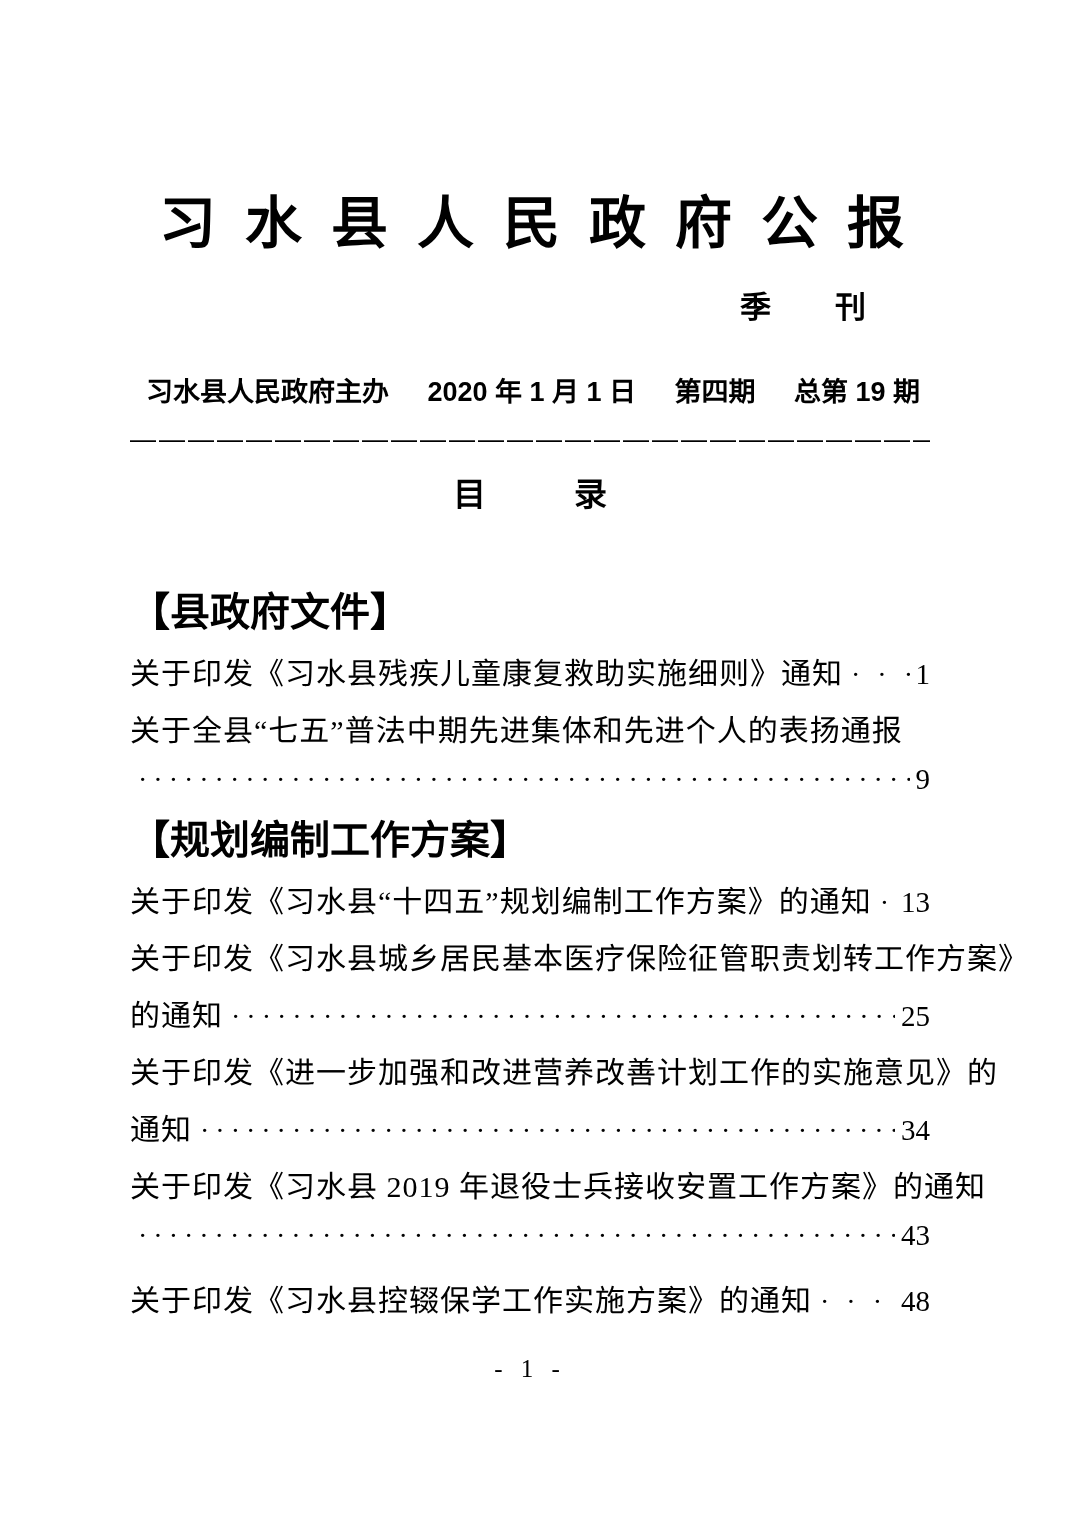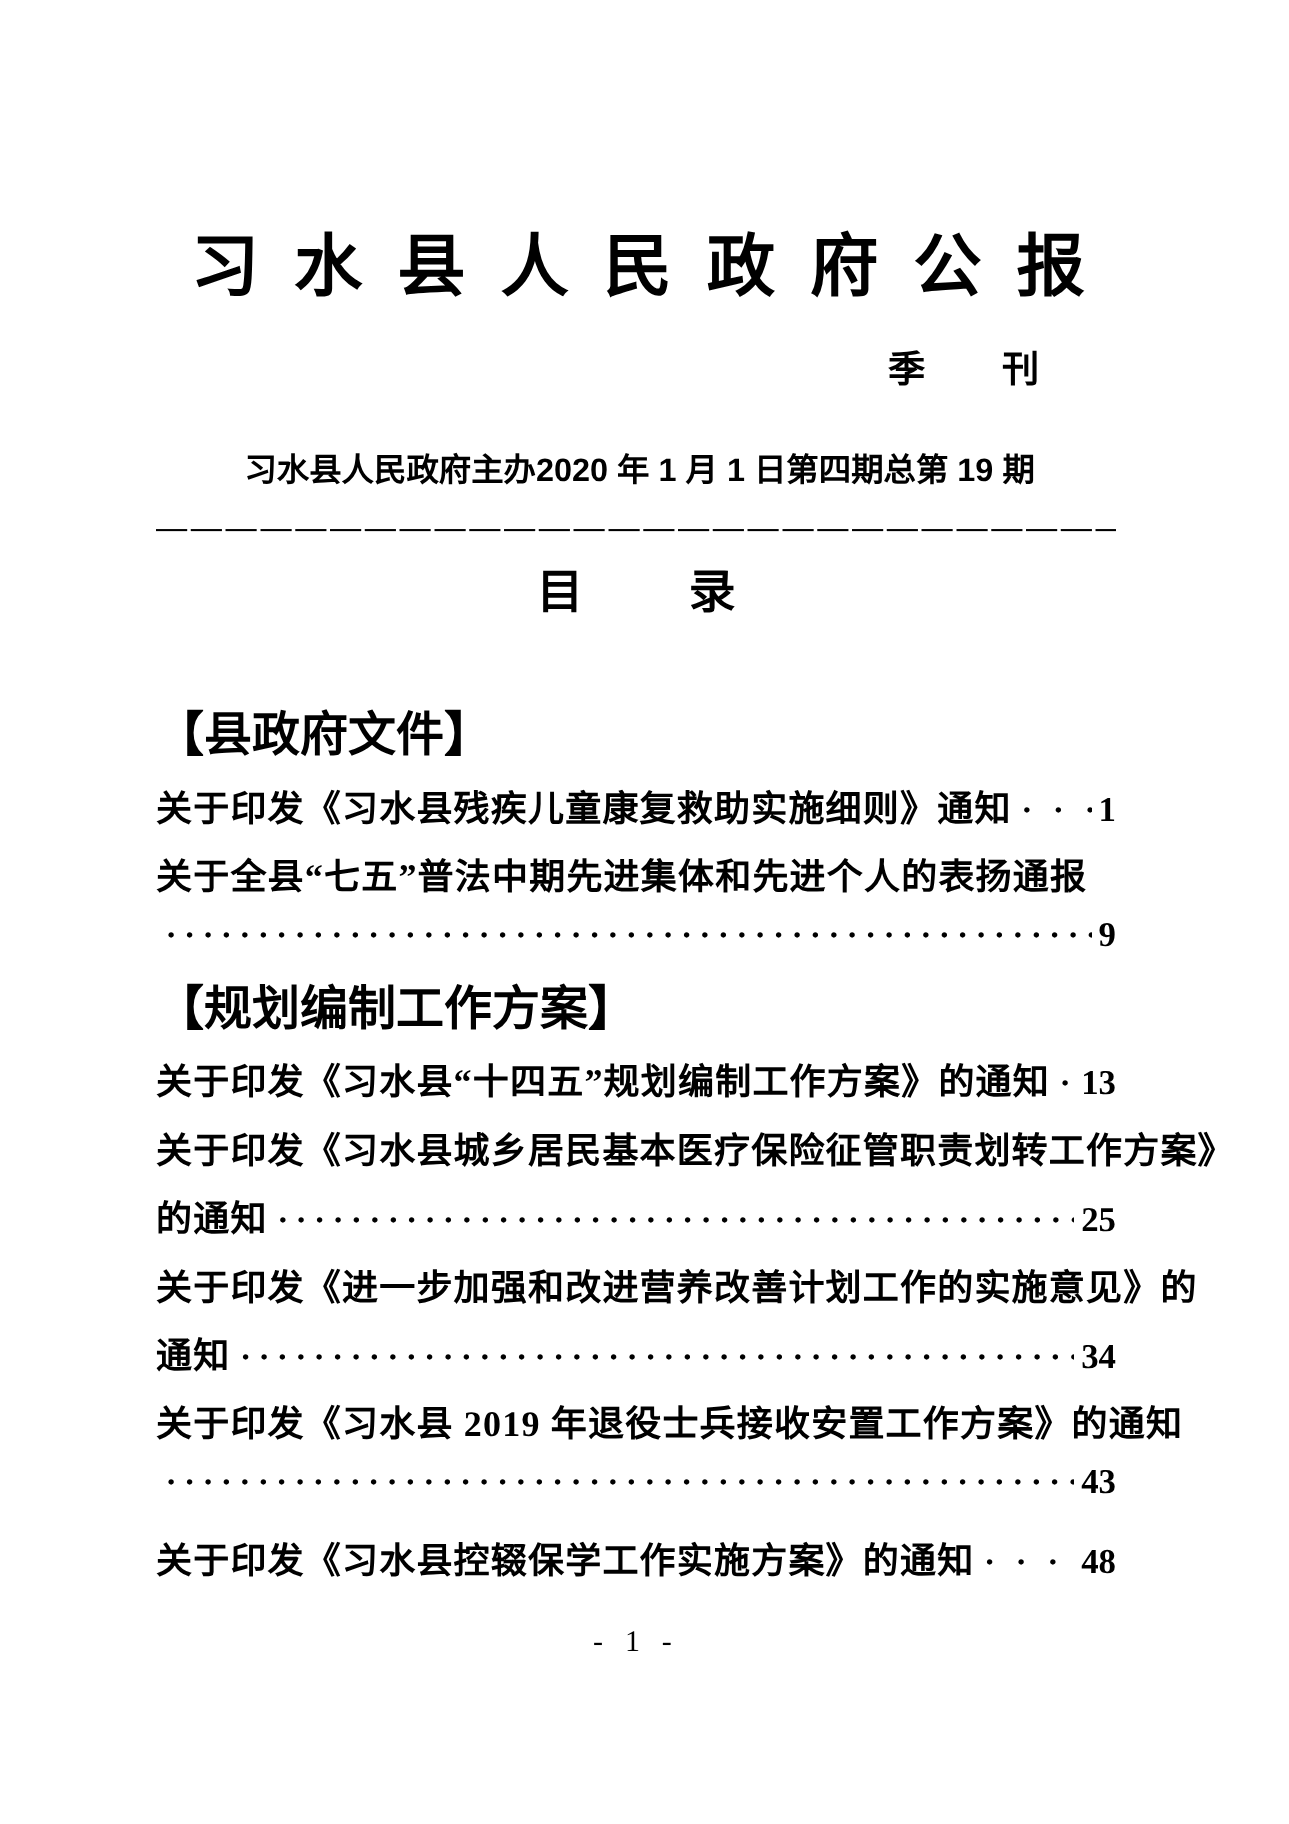--- a/index.html
+++ b/index.html
@@ -38,21 +38,21 @@
     margin-top:20px;
     font-family:"Liberation Sans", sans-serif;
     font-weight:bold;
     font-size:28px;
     line-height:40px;
     text-align:center;
   }
   .pub-row{
     margin-top:42px;
     display:flex;
-    justify-content:center;
+    justify-content:space-between;
     align-items:baseline;
     font-family:"Liberation Sans", sans-serif;
     font-weight:bold;
     font-size:27px;
     line-height:40px;
     padding:0 10px 0 16px;
     white-space:nowrap;
   }
   .dash-line{
     margin-top:12px;
@@ -61,21 +61,21 @@
     line-height:30px;
     letter-spacing:3px;
     white-space:nowrap;
     overflow:hidden;
     height:30px;
   }
   .toc-title{
     margin-top:18px;
     font-family:"Liberation Sans", sans-serif;
     font-weight:bold;
-    font-size:39px;
+    font-size:33px;
     line-height:46px;
     text-align:center;
     letter-spacing:88px;
     text-indent:88px;
   }
   .toc{ margin-top:62px; }
   .toc-section-header{
     height:57px;
     display:flex;
     align-items:center;
@@ -85,21 +85,20 @@
     white-space:nowrap;
   }
   .toc-line{
     height:57px;
     display:flex;
     align-items:baseline;
     padding-top:12px;
     box-sizing:border-box;
     font-size:30px;
     white-space:nowrap;
-    font-weight:bold;
   }
   .toc-line .t{ flex:0 0 auto; letter-spacing:1px; }
   .toc-line .dots{
     flex:1 1 auto;
     min-width:0;
     overflow:hidden;
     white-space:nowrap;
     letter-spacing:6px;
     padding:0 4px 0 8px;
     font-size:28px;

